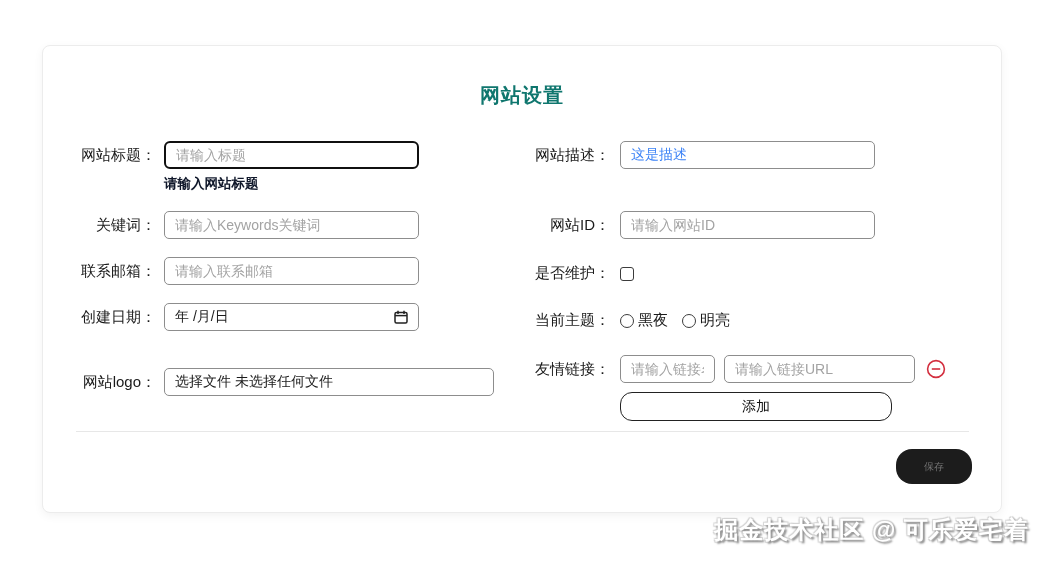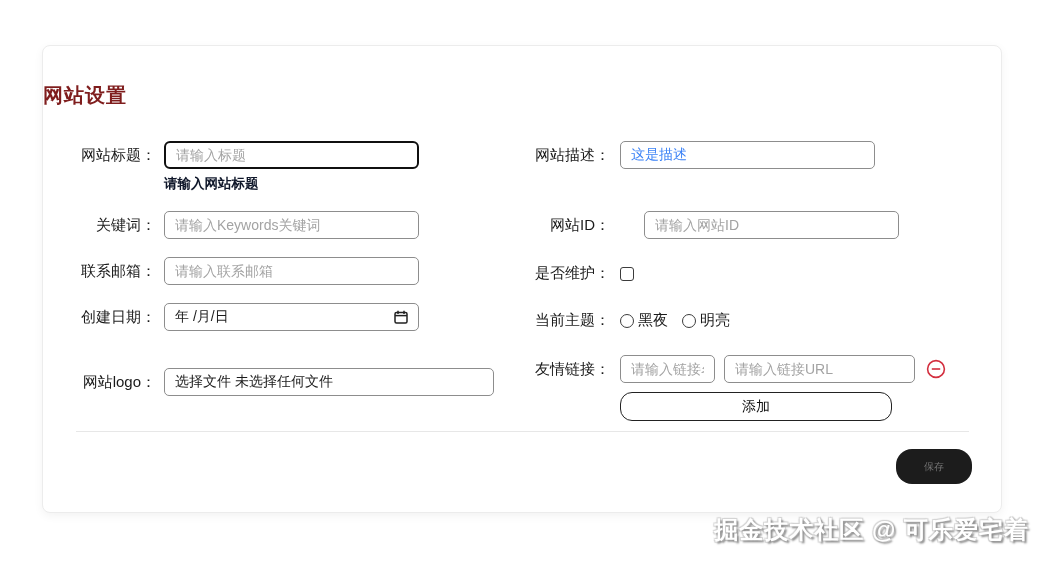--- a/index.html
+++ b/index.html
@@ -15,23 +15,24 @@
     left: 42px; top: 45px;
     width: 960px; height: 468px;
     background: #ffffff;
     border: 1px solid #ececec;
     border-radius: 8px;
     box-shadow: 0 3px 10px rgba(0,0,0,0.05);
   }
   .page-title {
     position: absolute;
     top: 36px; left: 0; width: 100%;
+    text-align: center;
     font-size: 20px;
     font-weight: bold;
-    color: #7f1d1d;
+    color: #0f766e;
     letter-spacing: 1px;
   }
   .col { position: absolute; top: 95px; }
   .col-left  { left: 33px; }
   .col-right { left: 487px; }
   .row { display: flex; align-items: center; }
   .label {
     width: 80px;
     text-align: right;
     font-size: 15px;
@@ -72,21 +73,21 @@
     align-items: center;
     padding: 0 10px;
     font-size: 14px;
     color: #1b1b1b;
   }
   .date-box { width: 255px; justify-content: space-between; }
   .file-box { width: 330px; }
   .mt19 { margin-top: 19px; }
   .mt18 { margin-top: 18px; }
   .mt37 { margin-top: 37px; }
-  .mt42 { margin-top: 42px; gap: 24px; }
+  .mt42 { margin-top: 42px; }
   .mt25 { margin-top: 25px; }
   .mt28 { margin-top: 28px; }
   .mt9  { margin-top: 9px; }
   .checkbox {
     appearance: none; -webkit-appearance: none;
     width: 14px; height: 14px;
     border: 1px solid #3c3c3c;
     border-radius: 3px;
     background: #fff;
     cursor: pointer;

